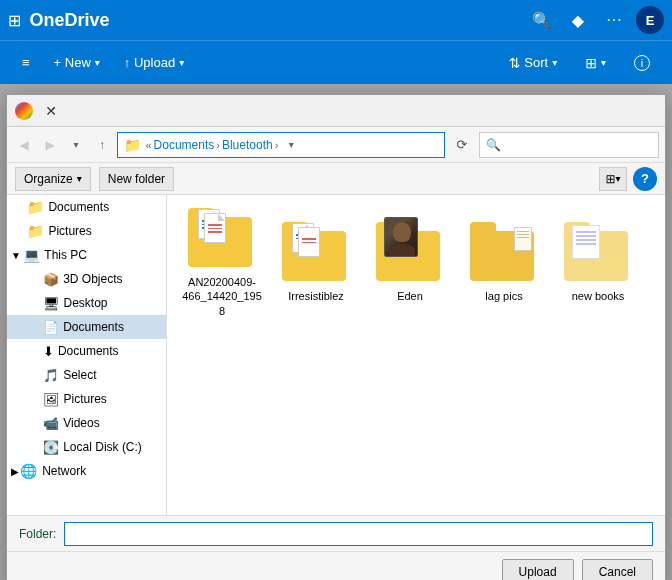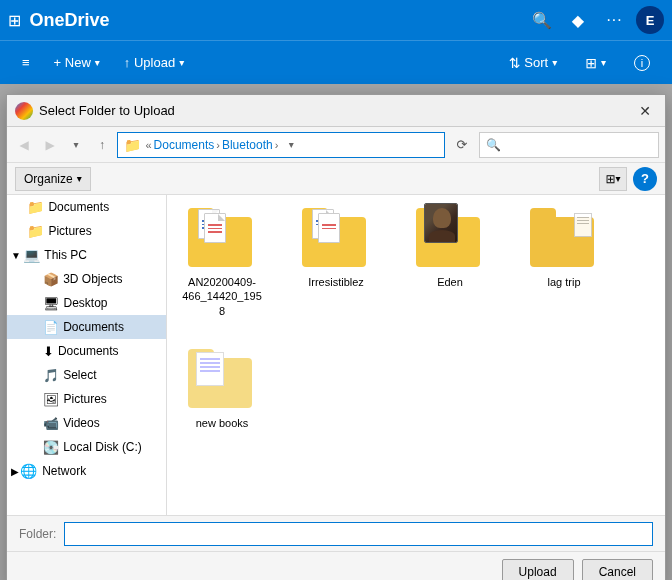--- a/index.html
+++ b/index.html
@@ -182,21 +182,22 @@
       overflow-y: auto;
       background: white;
       padding: 10px;
     }
     .right-panel::-webkit-scrollbar { width: 8px; }
     .right-panel::-webkit-scrollbar-thumb { background: #ccc; }
 
     .file-grid {
       display: flex;
       flex-wrap: wrap;
-      gap: 24px;
+      gap: 4px;
+      align-items: center;
     }
     .file-item {
       width: 90px;
       display: flex;
       flex-direction: column;
       align-items: center;
       cursor: pointer;
       padding: 4px;
       border-radius: 2px;
     }
@@ -206,21 +207,21 @@
     
     .bottom-bar {
       background: #f5f5f5;
       border-top: 1px solid #ddd;
       height: 36px;
       display: flex;
       align-items: center;
       padding: 0 12px;
       gap: 8px;
     }
-    .folder-label { font-size: 12px; color: #737373; }
+    .folder-label { font-size: 12px; color: #14532d; }
     .folder-input {
       flex: 1;
       height: 24px;
       border: 1px solid #0078d4;
       outline: none;
       padding: 0 4px;
       font-size: 12px;
     }
 
     
@@ -288,21 +289,20 @@
     </div>
   </div>
 </div>
 
 <div class="main-bg">
   <div class="dialog-overlay">
     <div class="dialog">
 
       <div class="dialog-title-bar">
         <div class="dialog-chrome-icon" style="width:18px;height:18px;background:linear-gradient(135deg,#4285f4,#ea4335,#fbbc04,#34a853);border-radius:50%;"></div>
-        <span class="dialog-title">Select Folder to Upload</span>
         <div class="dialog-close">✕</div>
       </div>
 
       <div class="address-bar">
         <div class="addr-nav-btn disabled">◀</div>
         <div class="addr-nav-btn disabled">▶</div>
         <div class="addr-nav-btn" style="font-size:10px;">▾</div>
         <div class="addr-nav-btn">↑</div>
         <div class="addr-path">
           <span style="font-size:14px;margin-right:2px;">📁</span>
@@ -317,20 +317,23 @@
         <div class="addr-search">
           <span style="color:#999;font-size:12px;">🔍</span>
         </div>
       </div>
 
       <div class="organize-bar">
         <div class="org-btn">
           <span>Organize</span>
           <span style="font-size:10px;">▾</span>
         </div>
+        <div class="org-btn">
+          <span>New folder</span>
+        </div>
         <div class="org-right">
           <div class="view-btn">
             <span style="font-size:12px;">⊞</span>
             <span style="font-size:10px;">▾</span>
           </div>
           <div class="help-btn">?</div>
         </div>
       </div>
 
       <div class="content-area">
@@ -461,21 +464,21 @@
                     <div style="position:absolute;top:-9px;left:0;width:26px;height:10px;background:#f0c040;border-radius:4px 4px 0 0;"></div>
                   </div>
 
                   <div style="position:absolute;top:-4px;right:6px;width:18px;height:24px;background:white;border:1px solid #ccc;z-index:2;opacity:0.9;">
                     <div style="margin:3px 2px 0;width:12px;height:1px;background:#bbb;"></div>
                     <div style="margin:2px 2px 0;width:12px;height:1px;background:#bbb;"></div>
                     <div style="margin:2px 2px 0;width:12px;height:1px;background:#bbb;"></div>
                   </div>
                 </div>
               </div>
-              <span class="file-name">lag trip</span>
+              <span class="file-name">lag pics</span>
             </div>
 
             <div class="file-item">
               <div class="file-icon">
                 <div style="position:relative;margin-top:8px;">
                   <div style="width:64px;height:50px;background:#f5d878;border-radius:0 4px 4px 4px;opacity:0.9;">
                     <div style="position:absolute;top:-9px;left:0;width:26px;height:10px;background:#f5d878;border-radius:4px 4px 0 0;"></div>
                   </div>
                   <div style="position:absolute;top:-6px;left:8px;width:28px;height:34px;background:white;border:1px solid #ddd;z-index:2;">
                     <div style="margin:5px 3px 0;width:20px;height:2px;background:#c0c0ff;"></div>

